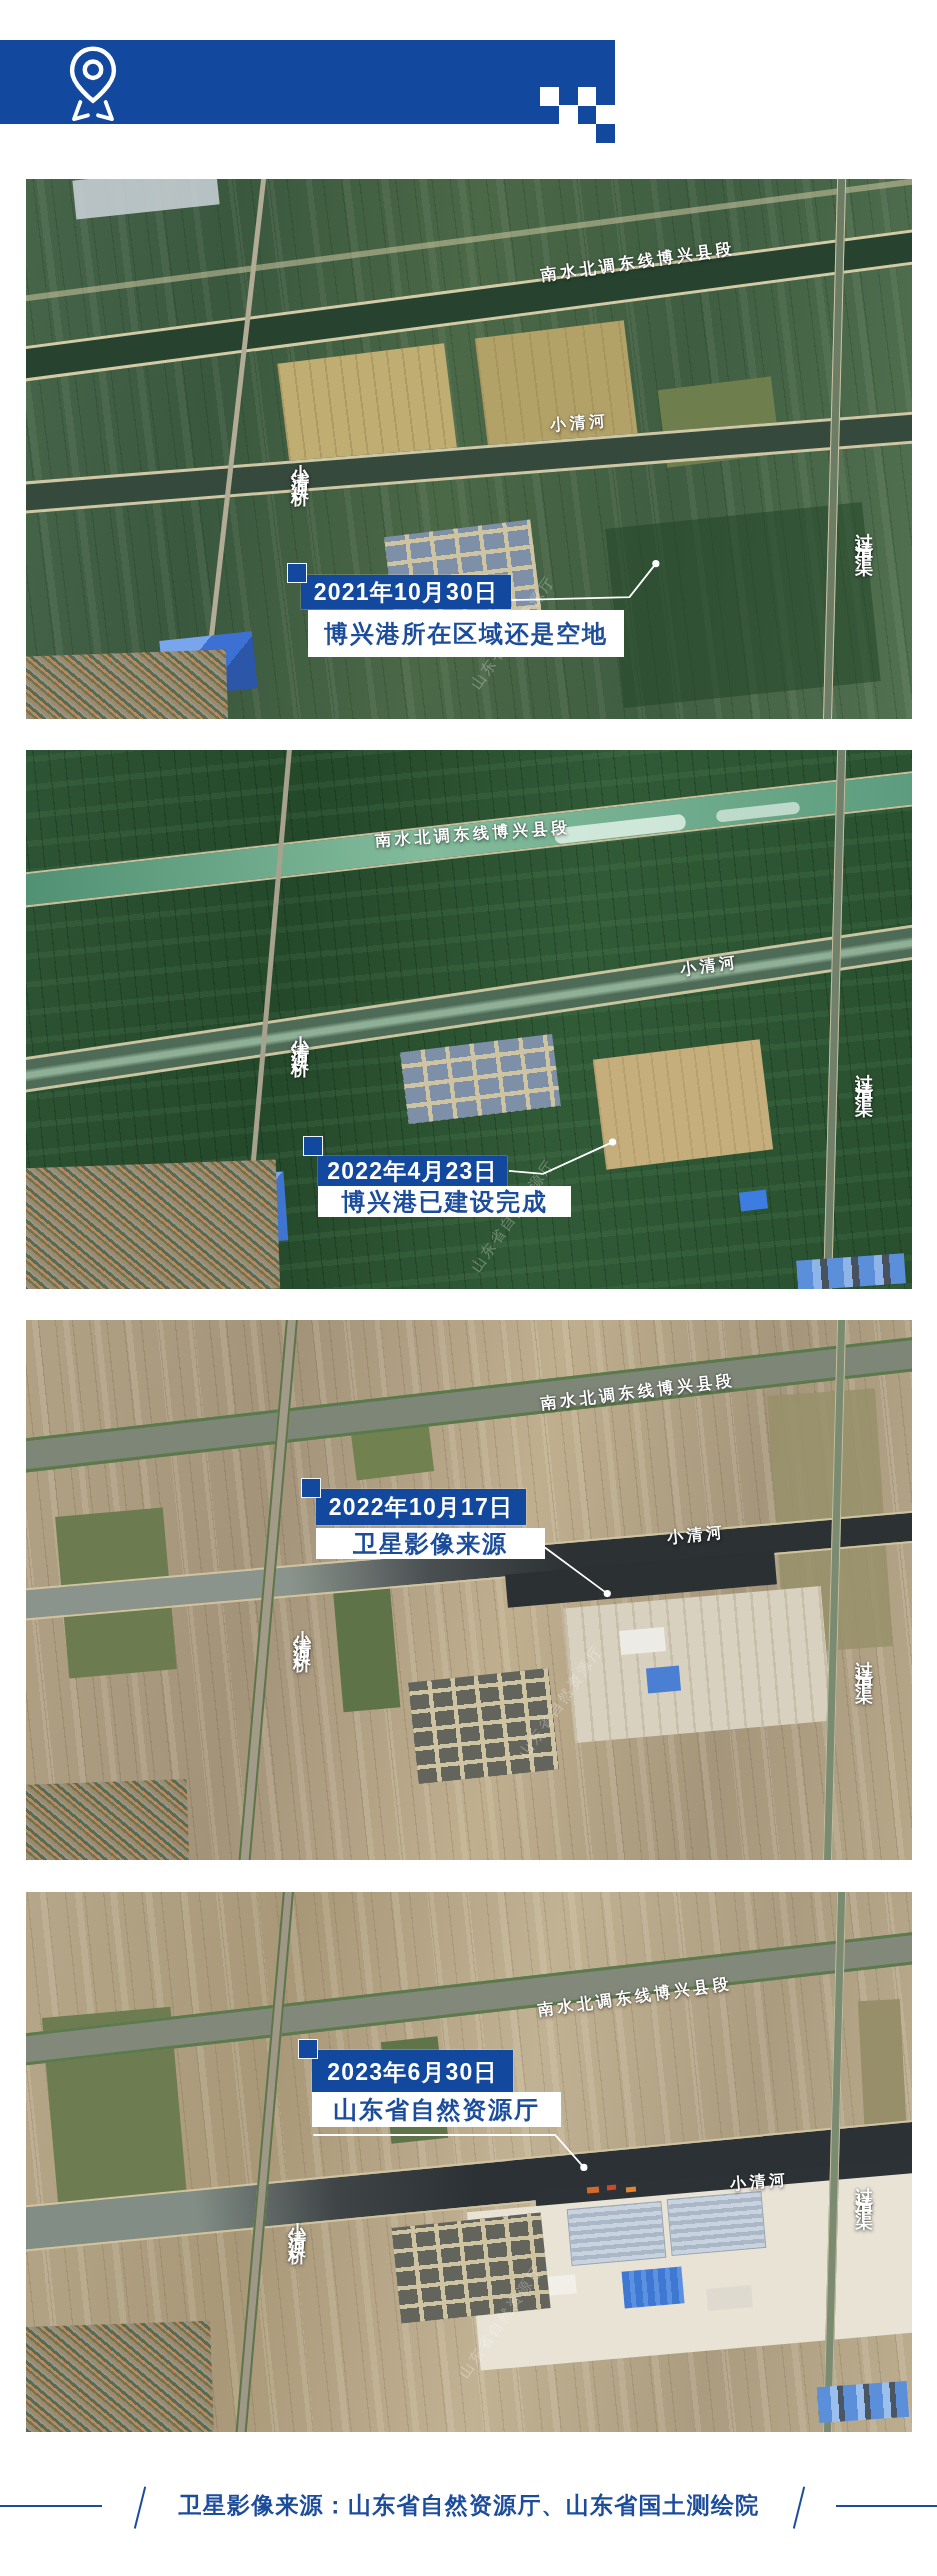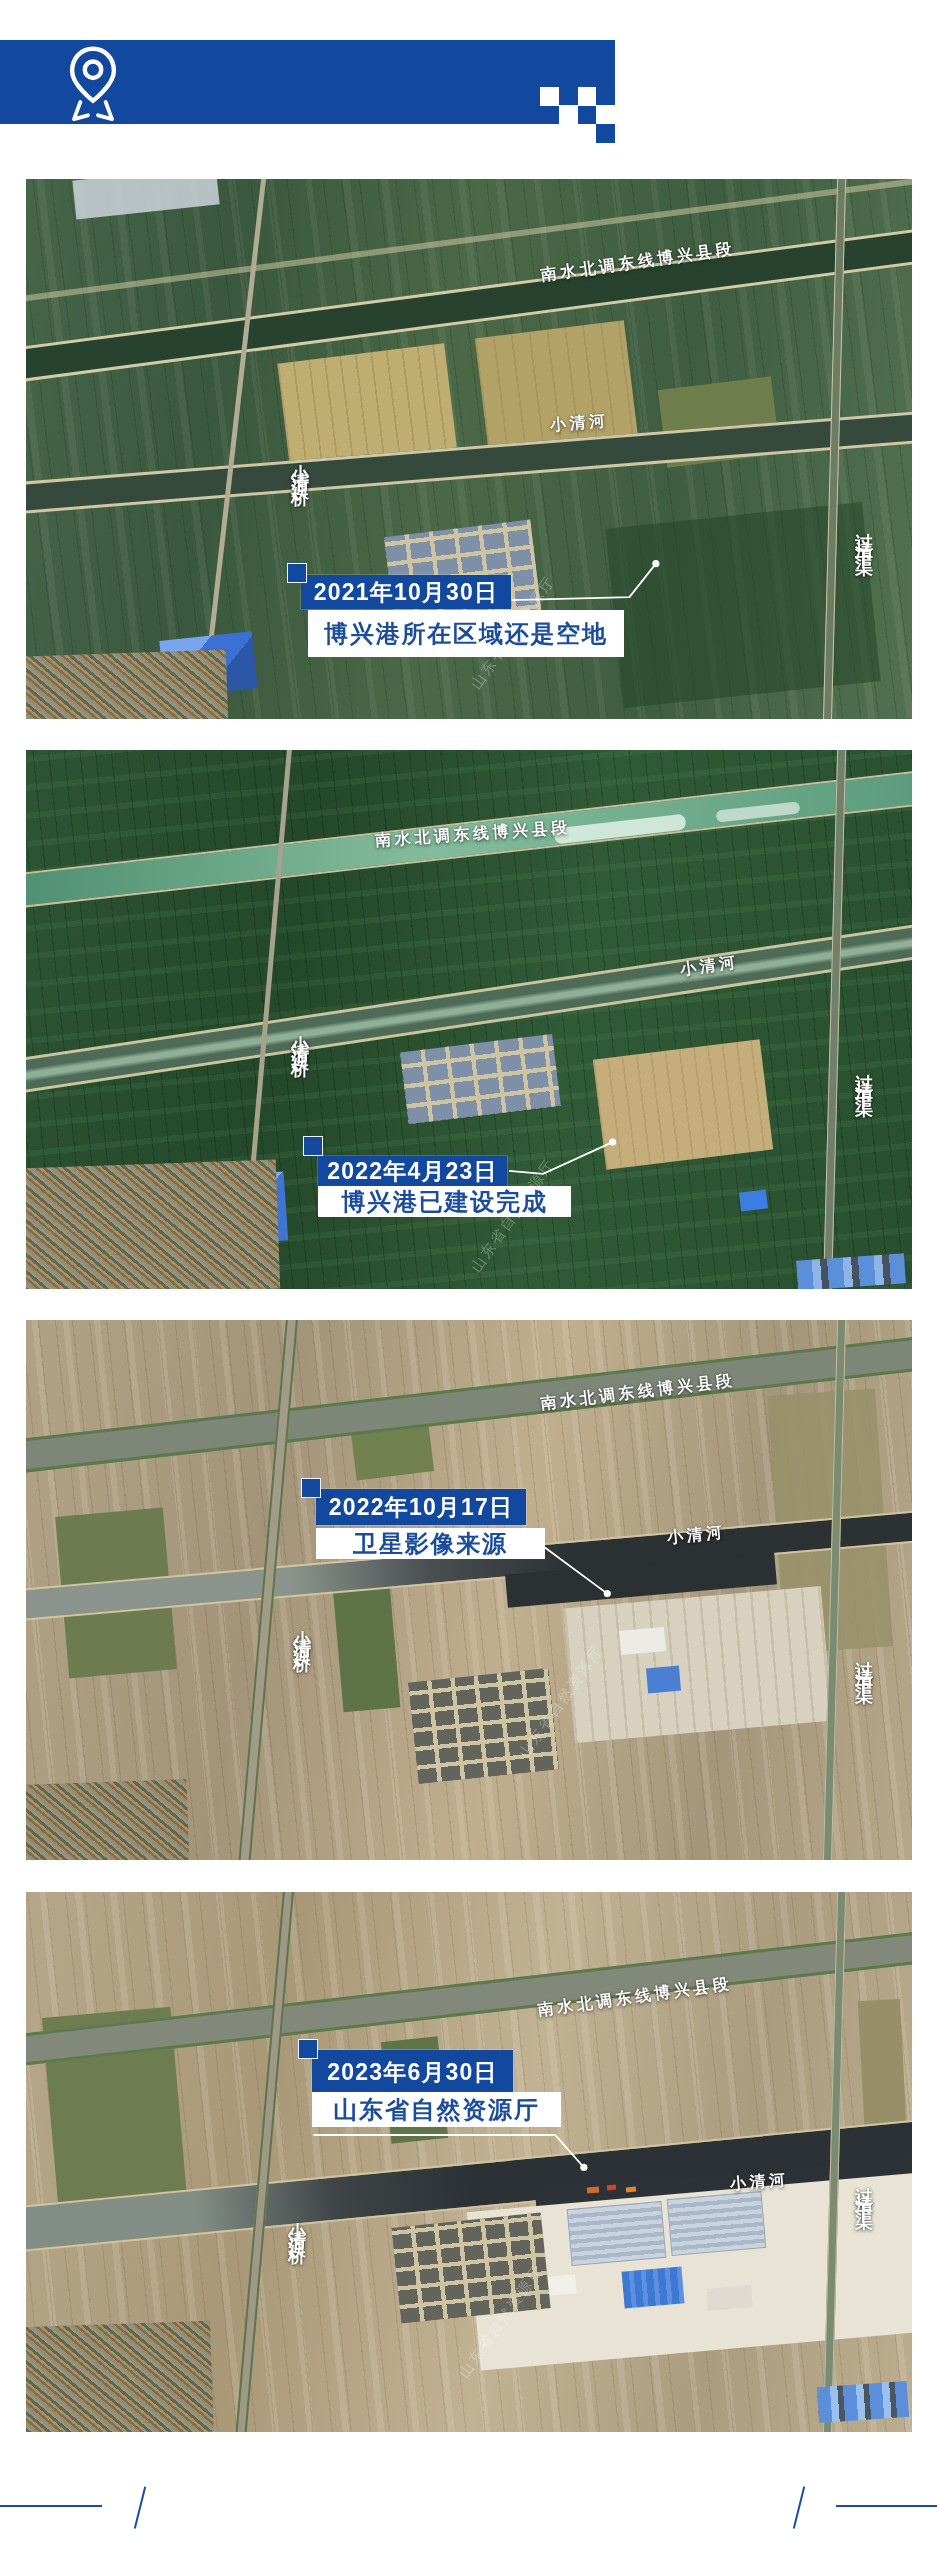--- a/index.html
+++ b/index.html
@@ -219,15 +219,16 @@
     <span class="map-label v-label" style="left:826px;top:280px;">过清干渠</span>
     <span class="marker-square" style="left:272px;top:147px;"></span>
     <div class="date-badge" style="left:286px;top:158px;width:201px;height:44px;">2023年6月30日</div>
     <div class="caption" style="left:286px;top:200px;width:249px;height:35px;">山东省自然资源厅</div>
   </div>
 
   <div class="footer-line" style="left:0;width:102px;"></div>
   <div class="footer-line" style="left:836px;width:102px;"></div>
   <div class="slash" style="left:139px;top:2486px;"></div>
   <div class="slash" style="left:798px;top:2486px;"></div>
+  <div class="footer-text">卫星影像来源：山东省自然资源厅、山东省国土测绘院</div>
 
 </div>
 
 
 </body></html>

